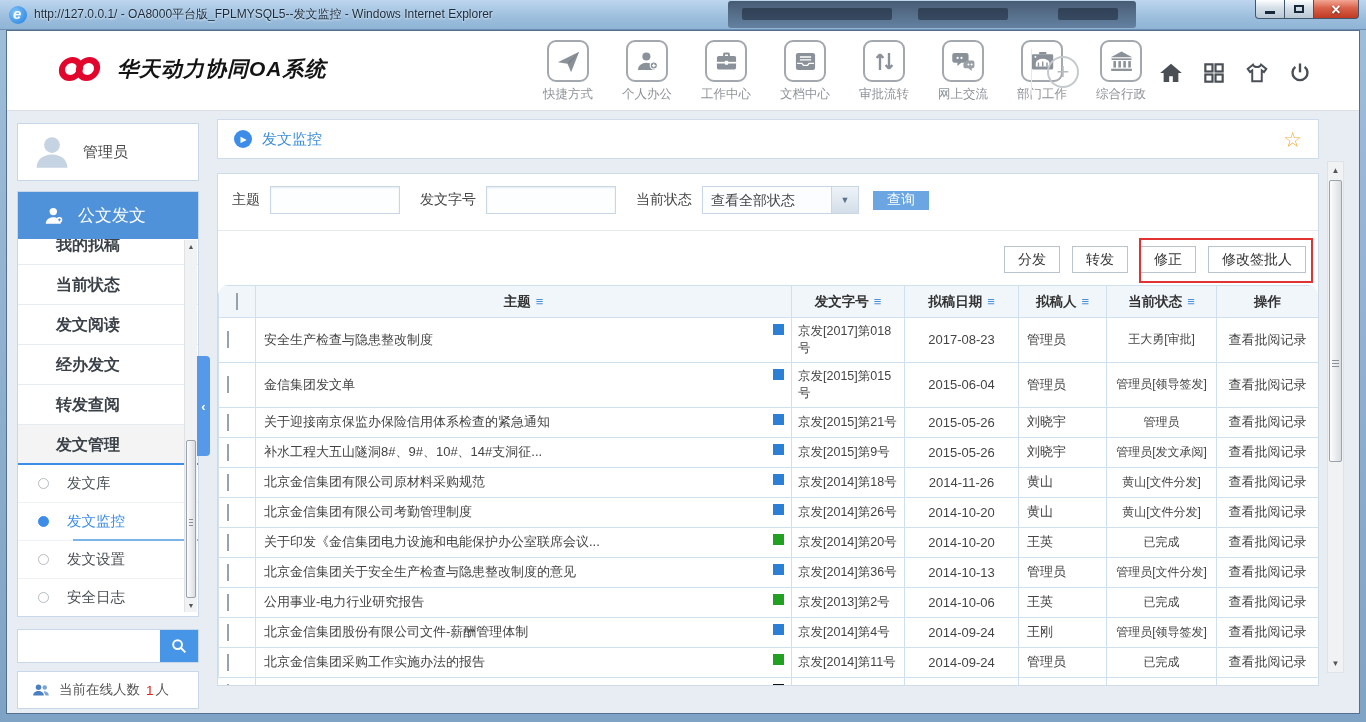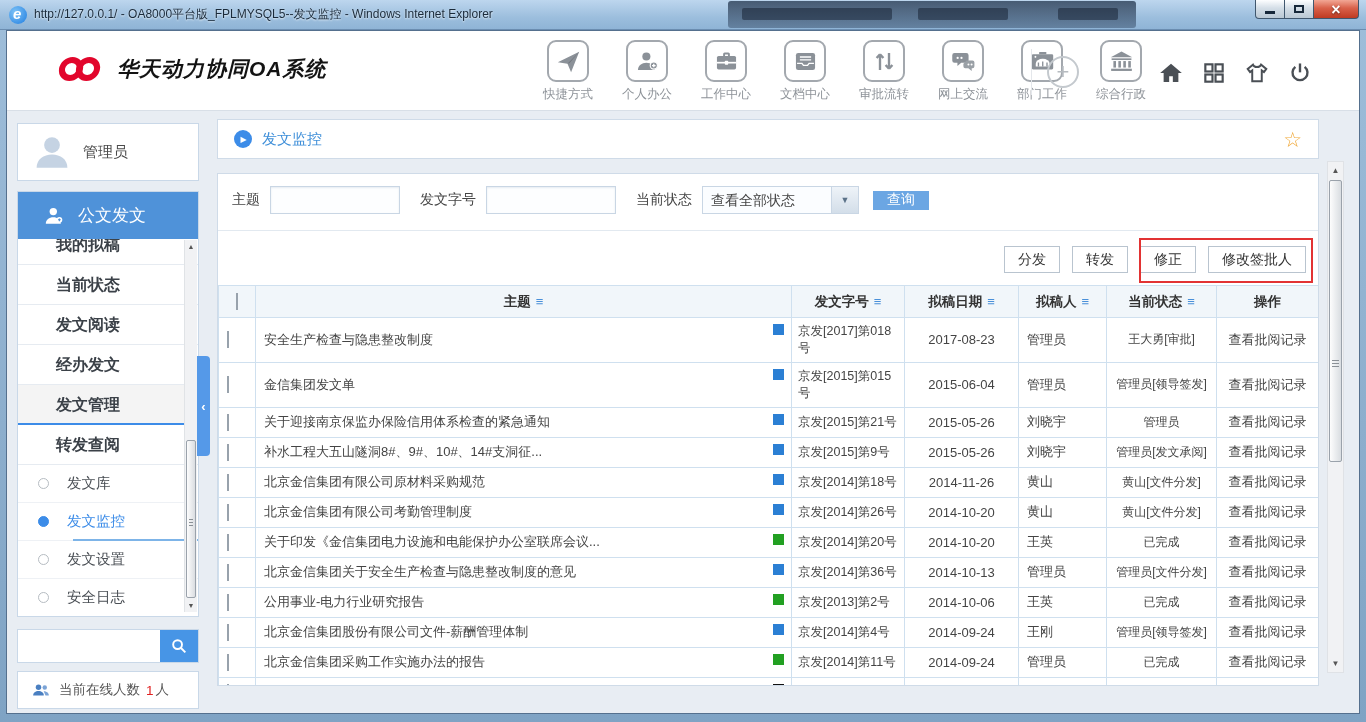--- a/index.html
+++ b/index.html
@@ -124,21 +124,21 @@
     color:#5b7288;display:flex;align-items:center;justify-content:center;cursor:pointer;}
   .dd-btn::after{content:"▼";font-size:9px;}
   .query-btn{width:56px;height:19px;background:#6ba6e3;color:#fff;border:none;font-size:14px;cursor:pointer;}
 
   .actions-row{position:relative;border-top:1px solid #e2e9f0;margin-top:8px;
     padding:15px 12px 12px;display:flex;justify-content:flex-end;gap:12px;}
   .act-btn{min-width:52px;height:27px;padding:0 13px;background:#fff;border:1px solid #b9c4cf;
     font-size:14px;color:#333;cursor:pointer;white-space:nowrap;}
   .red-box{position:absolute;right:5px;top:7px;width:174px;height:45px;border:2px solid #e23333;pointer-events:none;}
 
-  .table-clip{height:400px;overflow:hidden;}
+  .table-clip{height:400px;overflow:hidden;border-radius:10px;}
   table{width:100%;border-collapse:collapse;table-layout:fixed;}
   th{height:32px;background:#f1f6fa;font-size:13.5px;font-weight:bold;color:#333;
     border:1px solid #cfe0ef;text-align:center;cursor:pointer;}
   th .sort{color:#4a90d9;font-weight:normal;margin-left:5px;font-size:13px;}
   td{border:1px solid #cfe0ef;font-size:13px;color:#444;padding:4px 8px;height:30px;vertical-align:middle;overflow:hidden;}
   tr.tall td{height:40px;}
   .cell-subject{position:relative;padding-right:28px;text-align:left;}
   .marker{position:absolute;right:7px;top:6px;width:11px;height:11px;}
   .cell-doc{font-size:12.5px;line-height:1.35;padding:5px 6px;word-break:break-all;}
   .cell-date,.cell-status,.cell-action{text-align:center;}
@@ -320,22 +320,22 @@
                 <path d="M17.4 14.4v2.8M16 15.8h2.8" stroke="#4f92d9" stroke-width="1.1"></path>
               </svg></span>
           <span>公文发文</span>
         </div>
         <div class="menu-scroll">
           <div class="menu-inner">
               <div class="menu-item">我的拟稿</div>
               <div class="menu-item">当前状态</div>
               <div class="menu-item">发文阅读</div>
               <div class="menu-item">经办发文</div>
+              <div class="menu-item">转发查阅</div>
               <div class="menu-item active">发文管理</div>
-              <div class="menu-item">转发查阅</div>
               <div class="sub-item">
     <span class="radio"></span>
     <span class="sub-label">发文库</span>
   </div>
               <div class="sub-item active">
     <span class="radio"></span>
     <span class="sub-label">发文监控</span>
   </div>
               <div class="sub-item">
     <span class="radio"></span>

